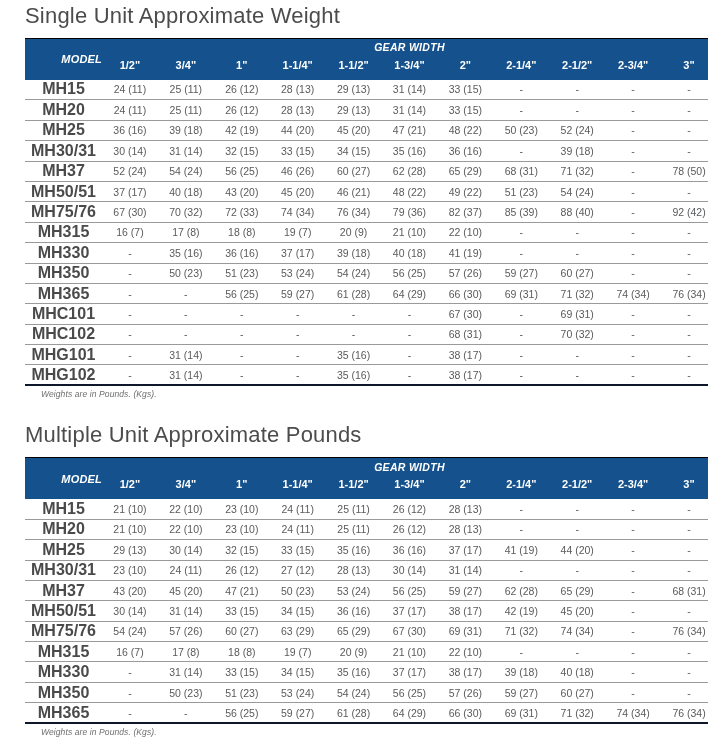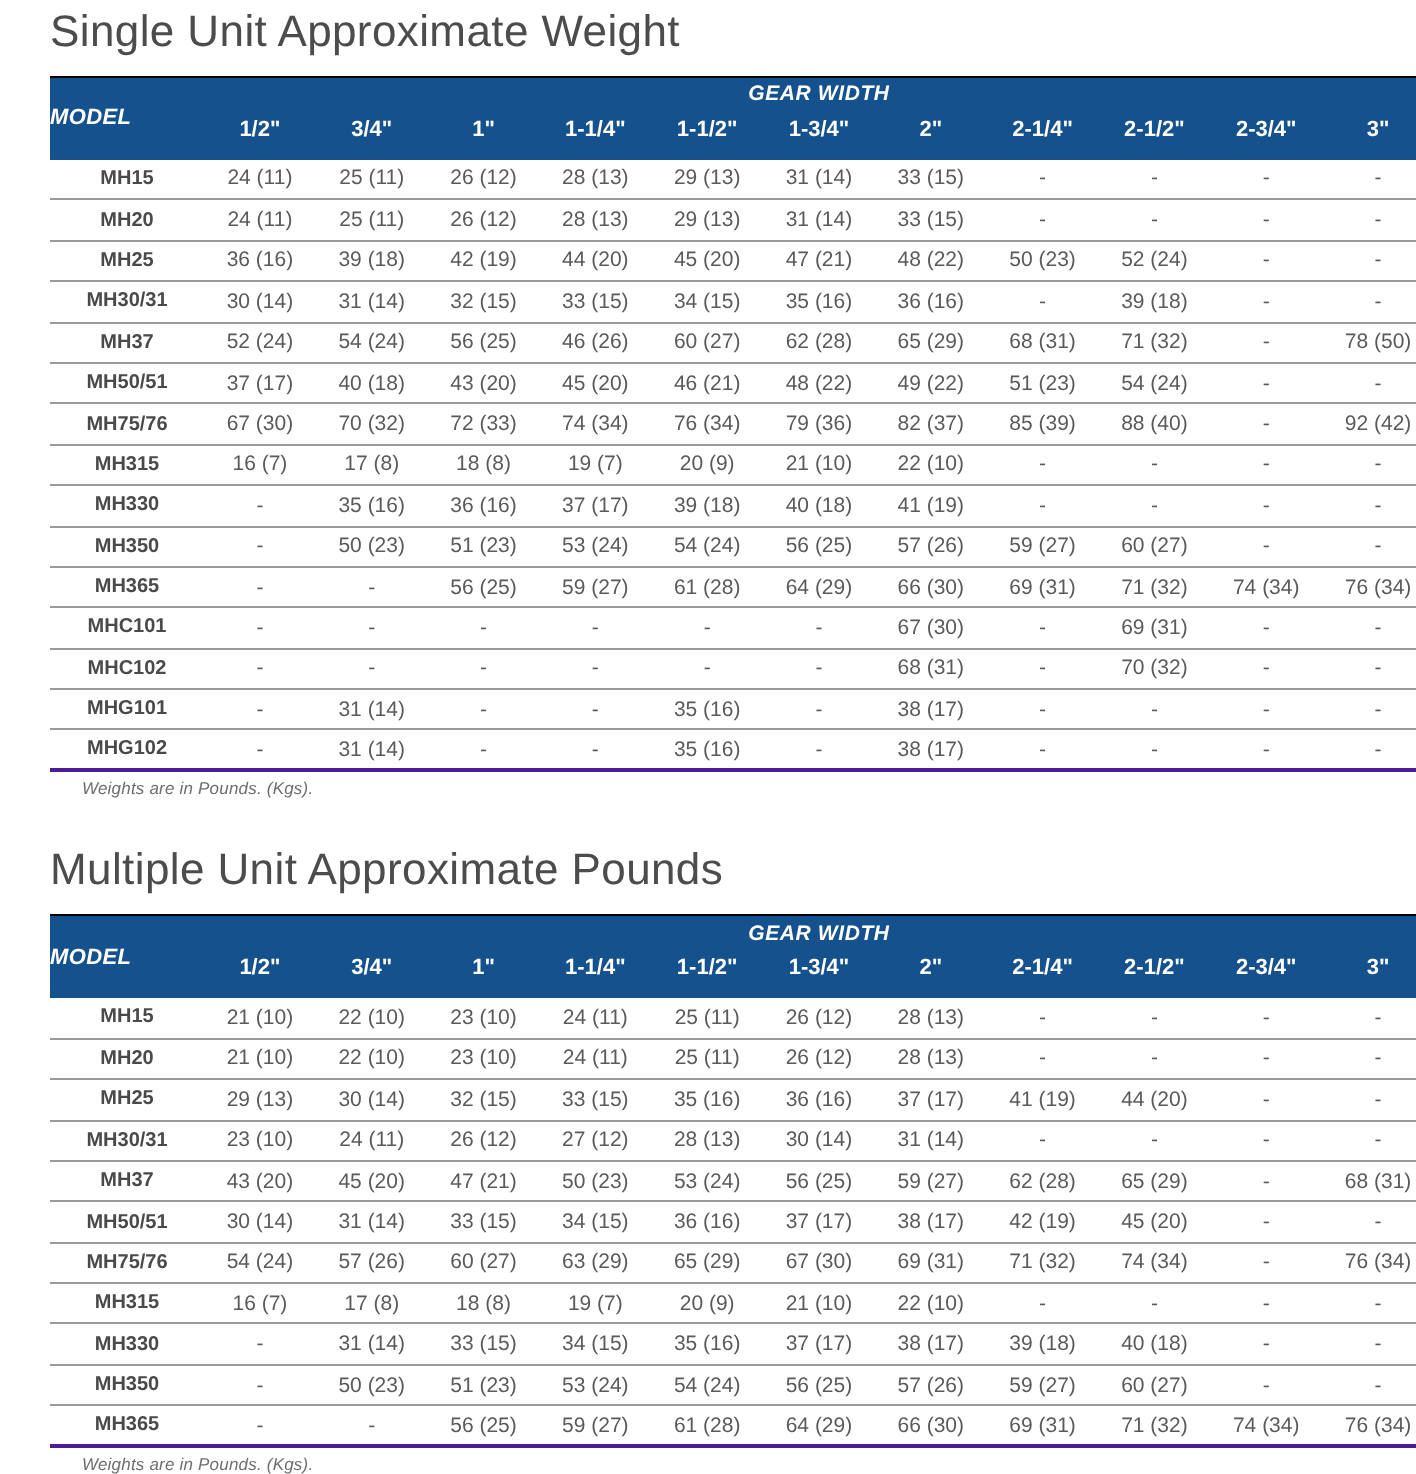--- a/index.html
+++ b/index.html
@@ -32,21 +32,21 @@
     color: #ffffff;
     font-weight: bold;
     padding: 0;
   }
   tr.group-row th { border-top: 1px solid #000000; font-style: italic; }
   tr.group-row { height: 15px; }
   tr.cols-row  { height: 26px; }
   th.model-h {
     width: 77px;
     font-size: 11px;
-    text-align: left;
+    text-align: right;
     vertical-align: middle;
     letter-spacing: 0.2px;
   }
   th.group-h {
     font-size: 10.5px;
     text-align: center;
     vertical-align: middle;
     padding-top: 2px;
     letter-spacing: 0.3px;
   }
@@ -63,23 +63,23 @@
     vertical-align: middle;
     font-size: 10.5px;
     color: #595a5c;
     border-bottom: 1px solid #9a9a9a;
     padding: 0;
     white-space: nowrap;
   }
   tbody td.model {
     font-weight: bold;
     color: #4a4a4a;
-    font-size: 10px;
-  }
-  tbody tr:last-child td { border-bottom: 2px solid #4c1d95; text-align: center; }
+    font-size: 16px;
+  }
+  tbody tr:last-child td { border-bottom: 2px solid #0f172a; text-align: center; }
 
   p.footnote {
     margin: 3px 0 0 16px;
     font-size: 8.5px;
     font-style: italic;
     color: #6e6e6e;
     letter-spacing: 0.1px;
   }
 </style>
 </head>

